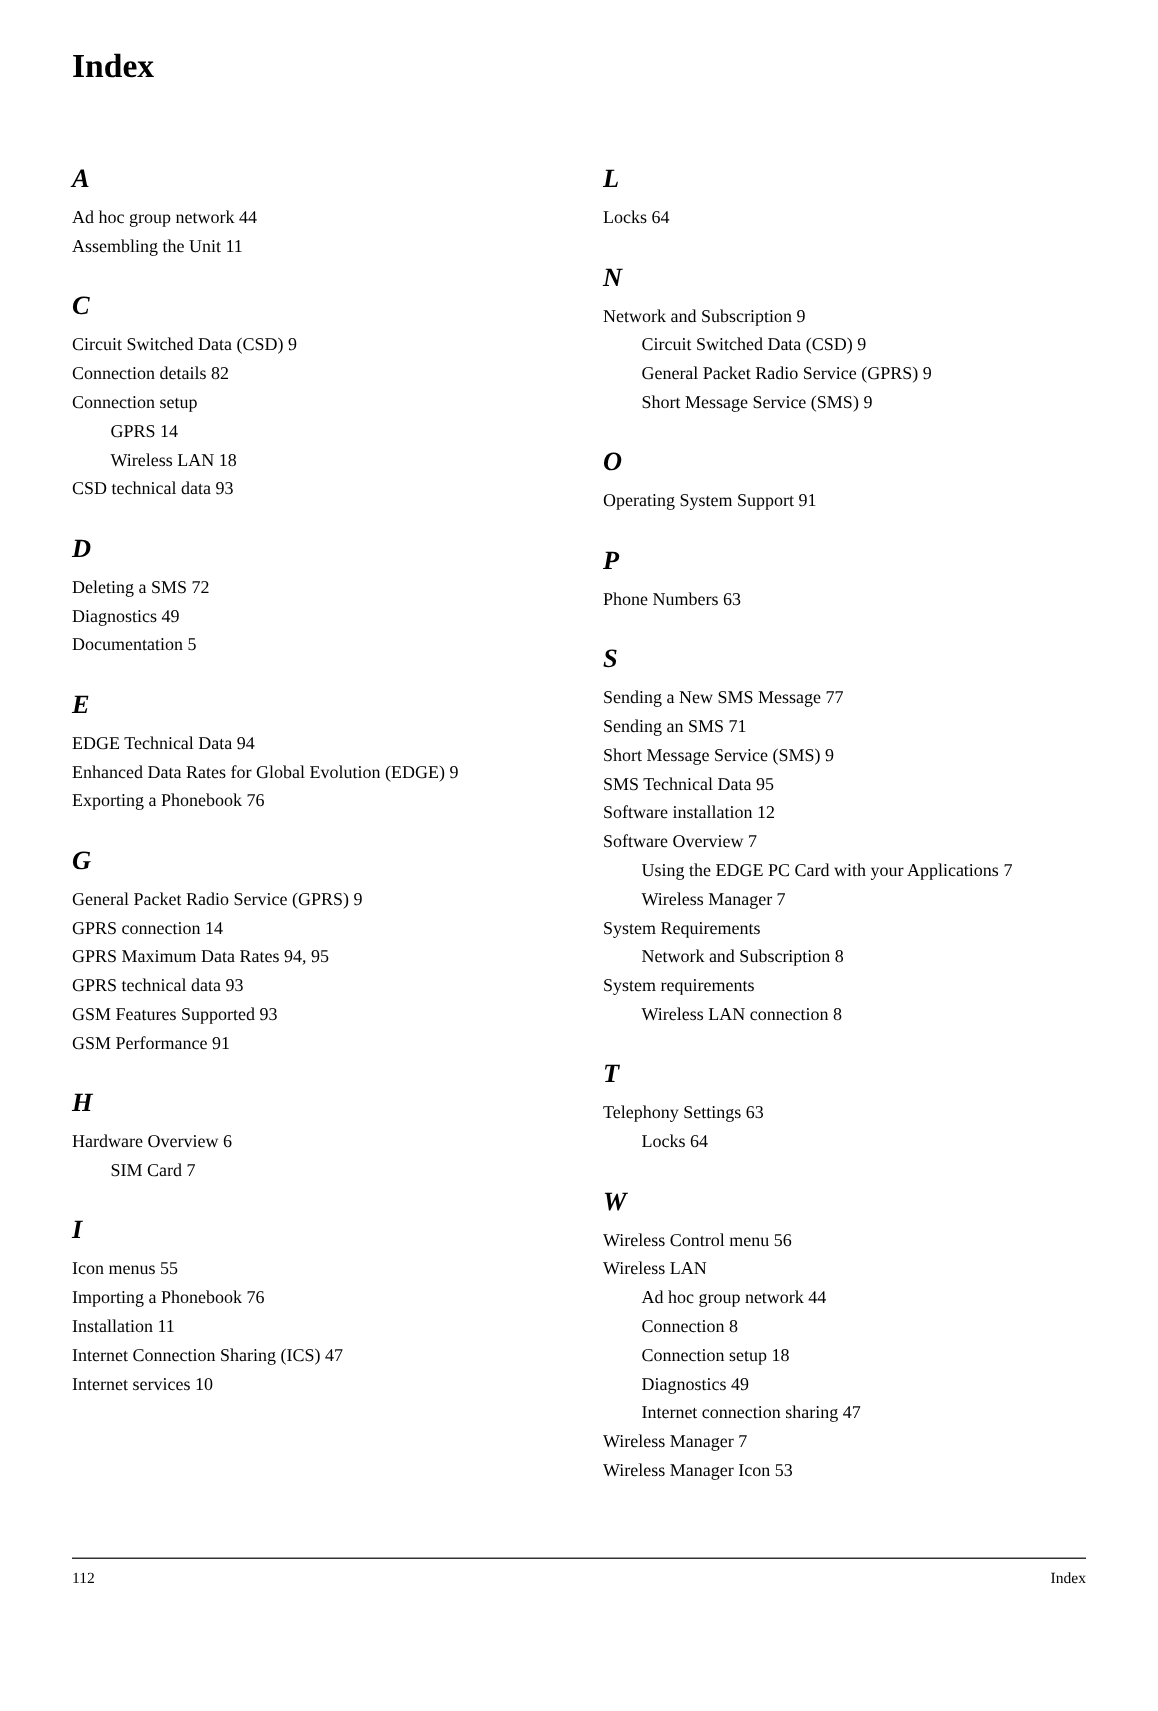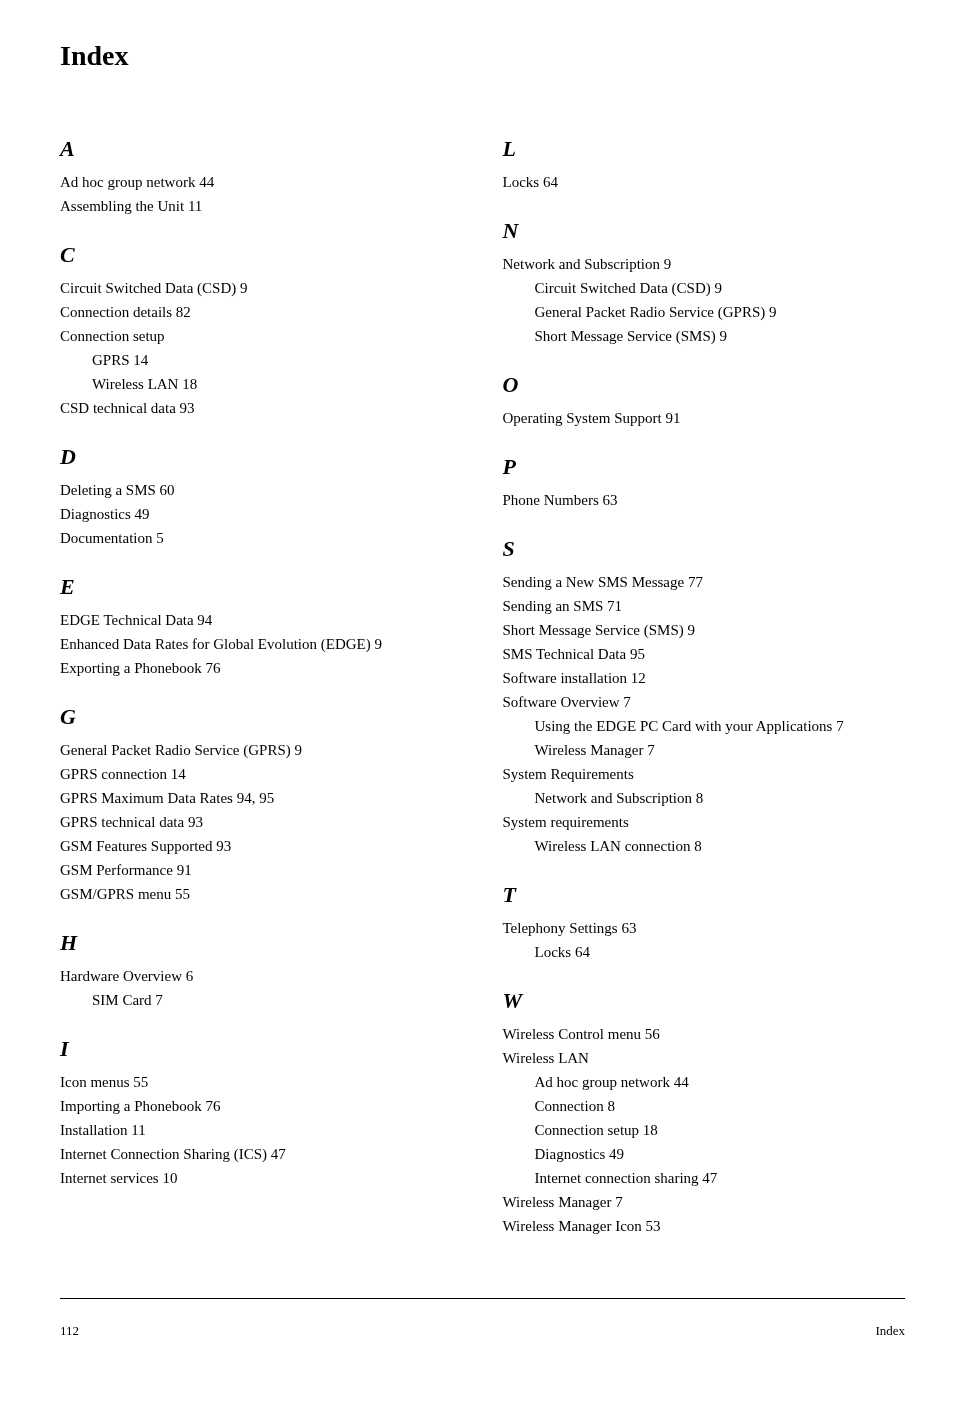--- a/index.html
+++ b/index.html
@@ -40,21 +40,21 @@
       line-height: 1.6;
     }
     .index-entry.indented {
       padding-left: 32px;
     }
     .page-footer {
       display: flex;
       justify-content: space-between;
       border-top: 1px solid #000;
       margin-top: 60px;
-      padding-top: 24px;
+      padding-top: 8px;
       font-size: 13px;
     }
   </style>
 </head>
 <body>
 
 <h1 class="page-title">Index</h1>
 
 <div class="two-col">
   <div class="col" id="left-col">
@@ -62,35 +62,34 @@
       <div class="index-entry">Ad hoc group network 44</div>
       <div class="index-entry">Assembling the Unit 11</div>
       <div class="section-letter">C</div>
       <div class="index-entry">Circuit Switched Data (CSD) 9</div>
       <div class="index-entry">Connection details 82</div>
       <div class="index-entry">Connection setup</div>
       <div class="index-entry indented">GPRS 14</div>
       <div class="index-entry indented">Wireless LAN 18</div>
       <div class="index-entry">CSD technical data 93</div>
       <div class="section-letter">D</div>
-      <div class="index-entry">Deleting a SMS 60</div>
+      <div class="index-entry">Deleting a SMS 72</div>
       <div class="index-entry">Diagnostics 49</div>
       <div class="index-entry">Documentation 5</div>
       <div class="section-letter">E</div>
       <div class="index-entry">EDGE Technical Data 94</div>
       <div class="index-entry">Enhanced Data Rates for Global Evolution (EDGE) 9</div>
       <div class="index-entry">Exporting a Phonebook 76</div>
       <div class="section-letter">G</div>
       <div class="index-entry">General Packet Radio Service (GPRS) 9</div>
       <div class="index-entry">GPRS connection 14</div>
       <div class="index-entry">GPRS Maximum Data Rates 94, 95</div>
       <div class="index-entry">GPRS technical data 93</div>
       <div class="index-entry">GSM Features Supported 93</div>
       <div class="index-entry">GSM Performance 91</div>
-      <div class="index-entry">GSM/GPRS menu 55</div>
       <div class="section-letter">H</div>
       <div class="index-entry">Hardware Overview 6</div>
       <div class="index-entry indented">SIM Card 7</div>
       <div class="section-letter">I</div>
       <div class="index-entry">Icon menus 55</div>
       <div class="index-entry">Importing a Phonebook 76</div>
       <div class="index-entry">Installation 11</div>
       <div class="index-entry">Internet Connection Sharing (ICS) 47</div>
       <div class="index-entry">Internet services 10</div>
     </div>

